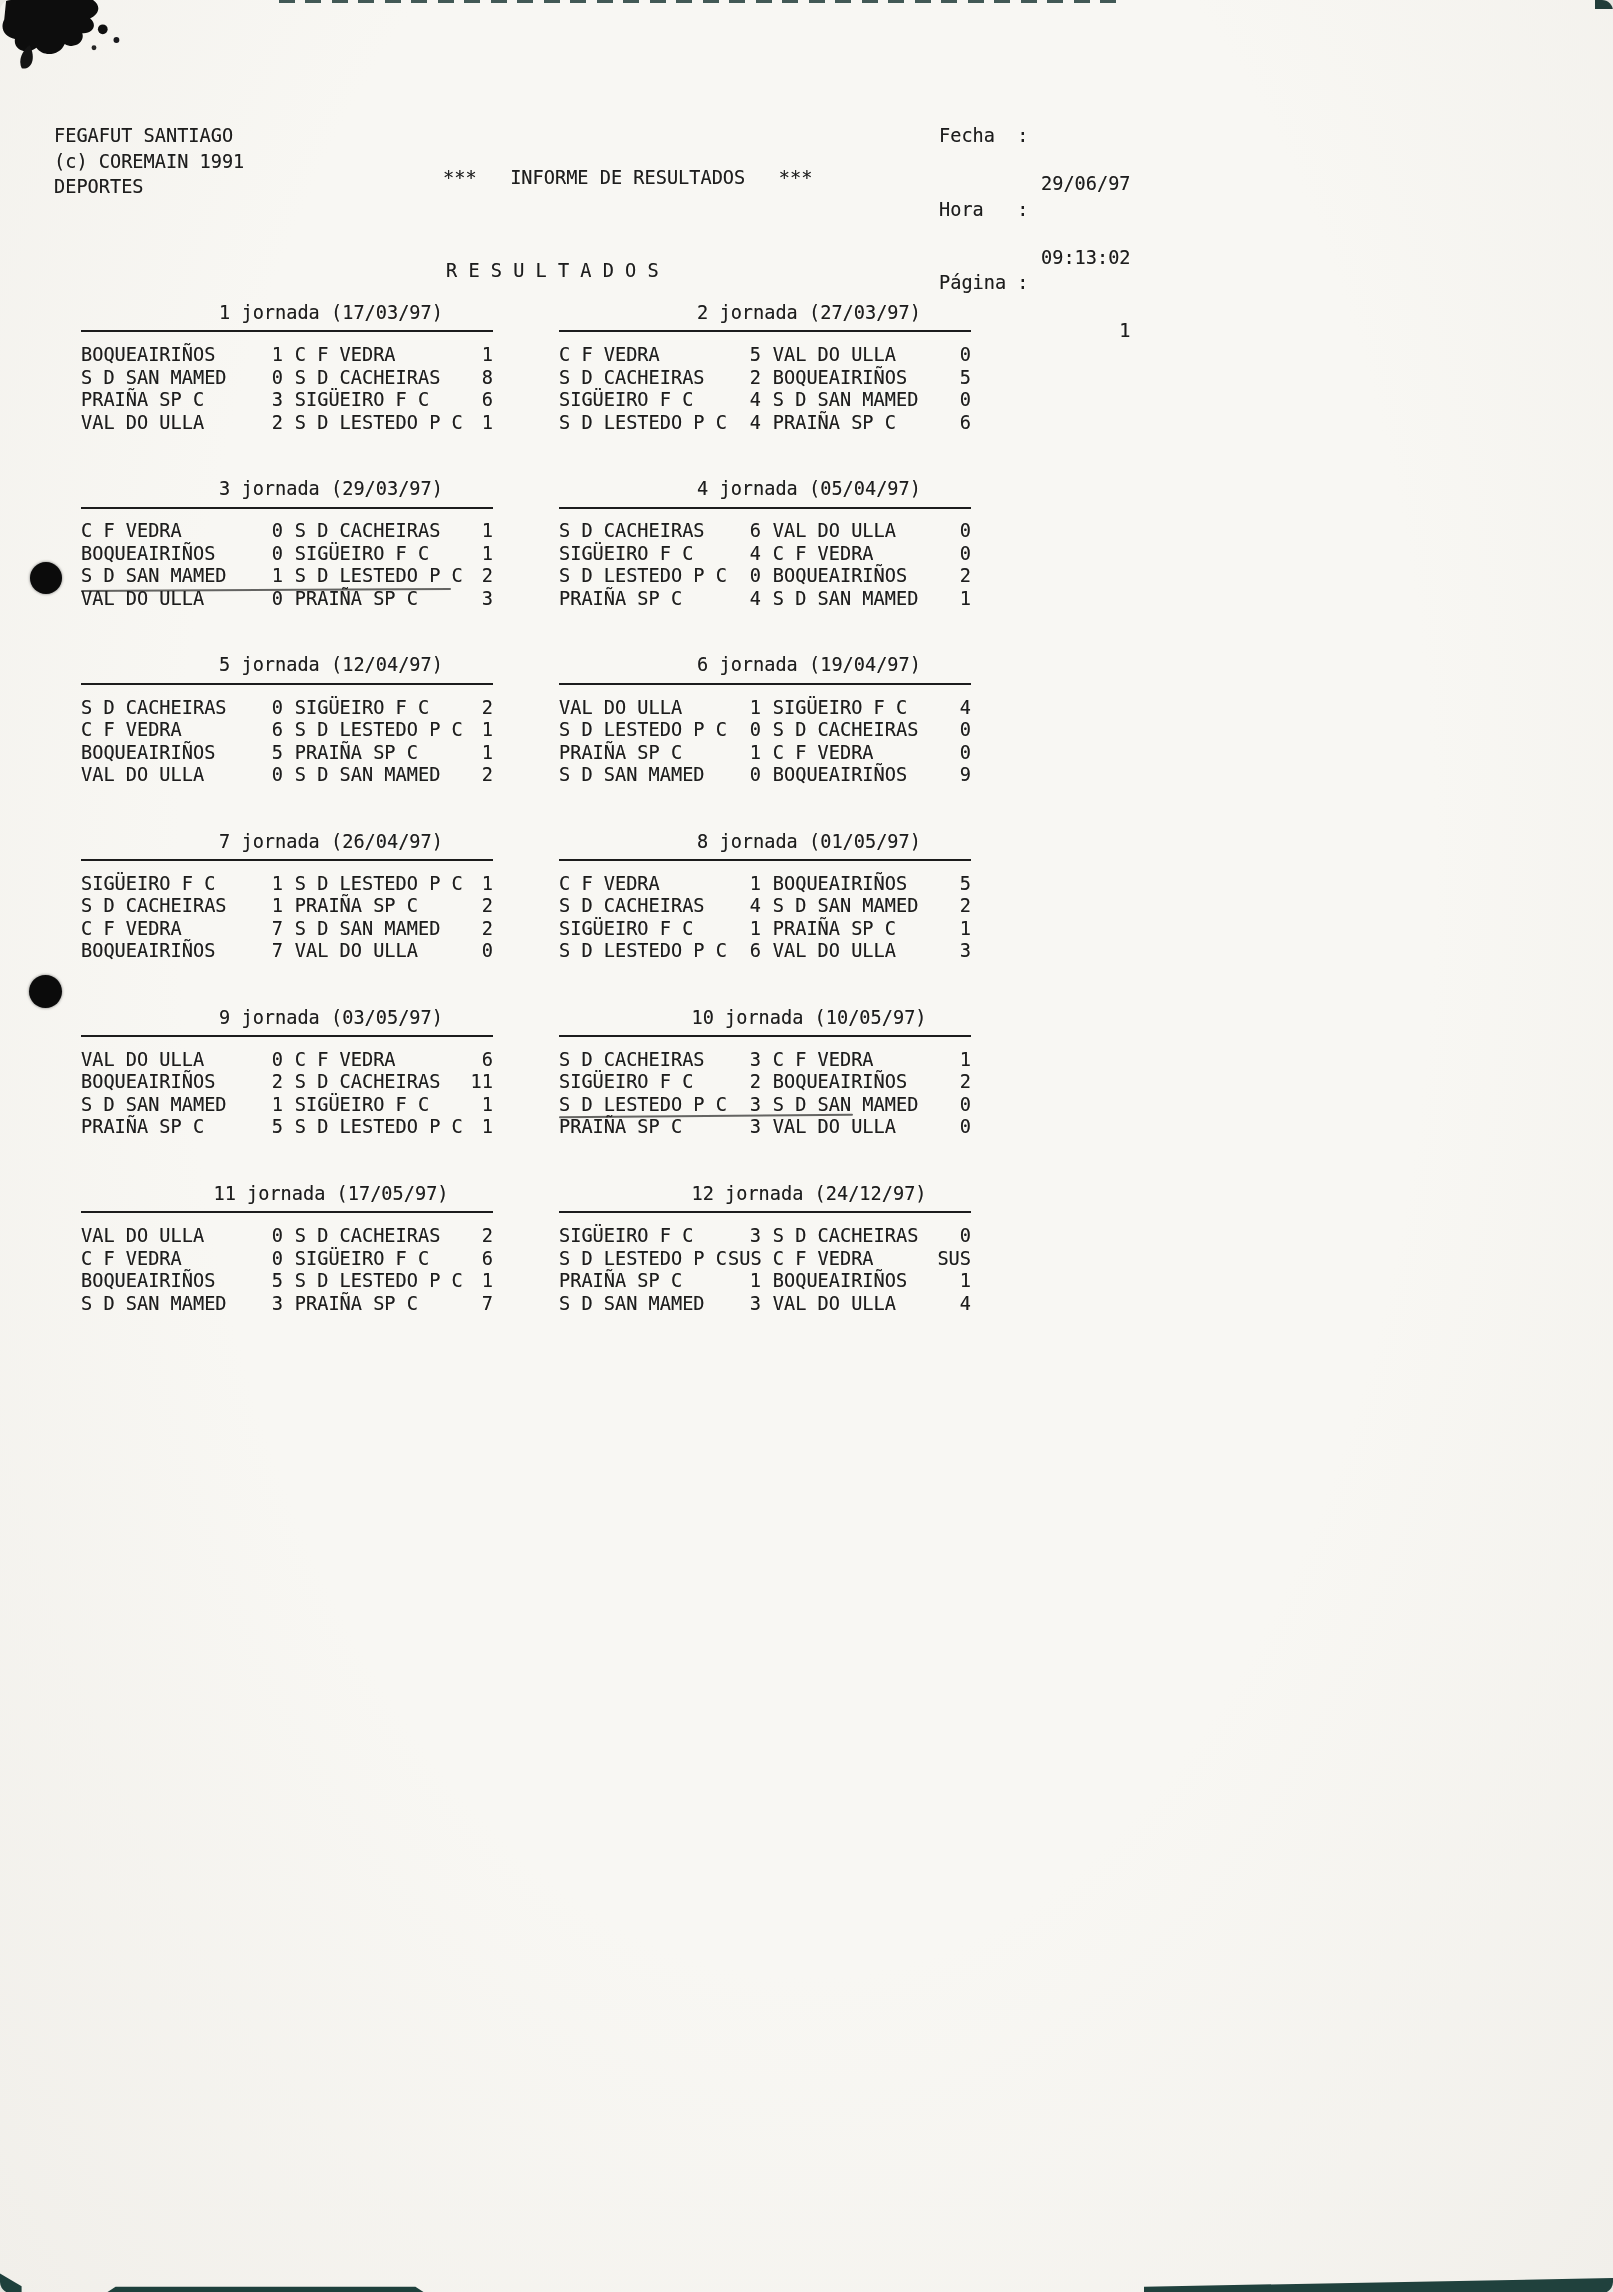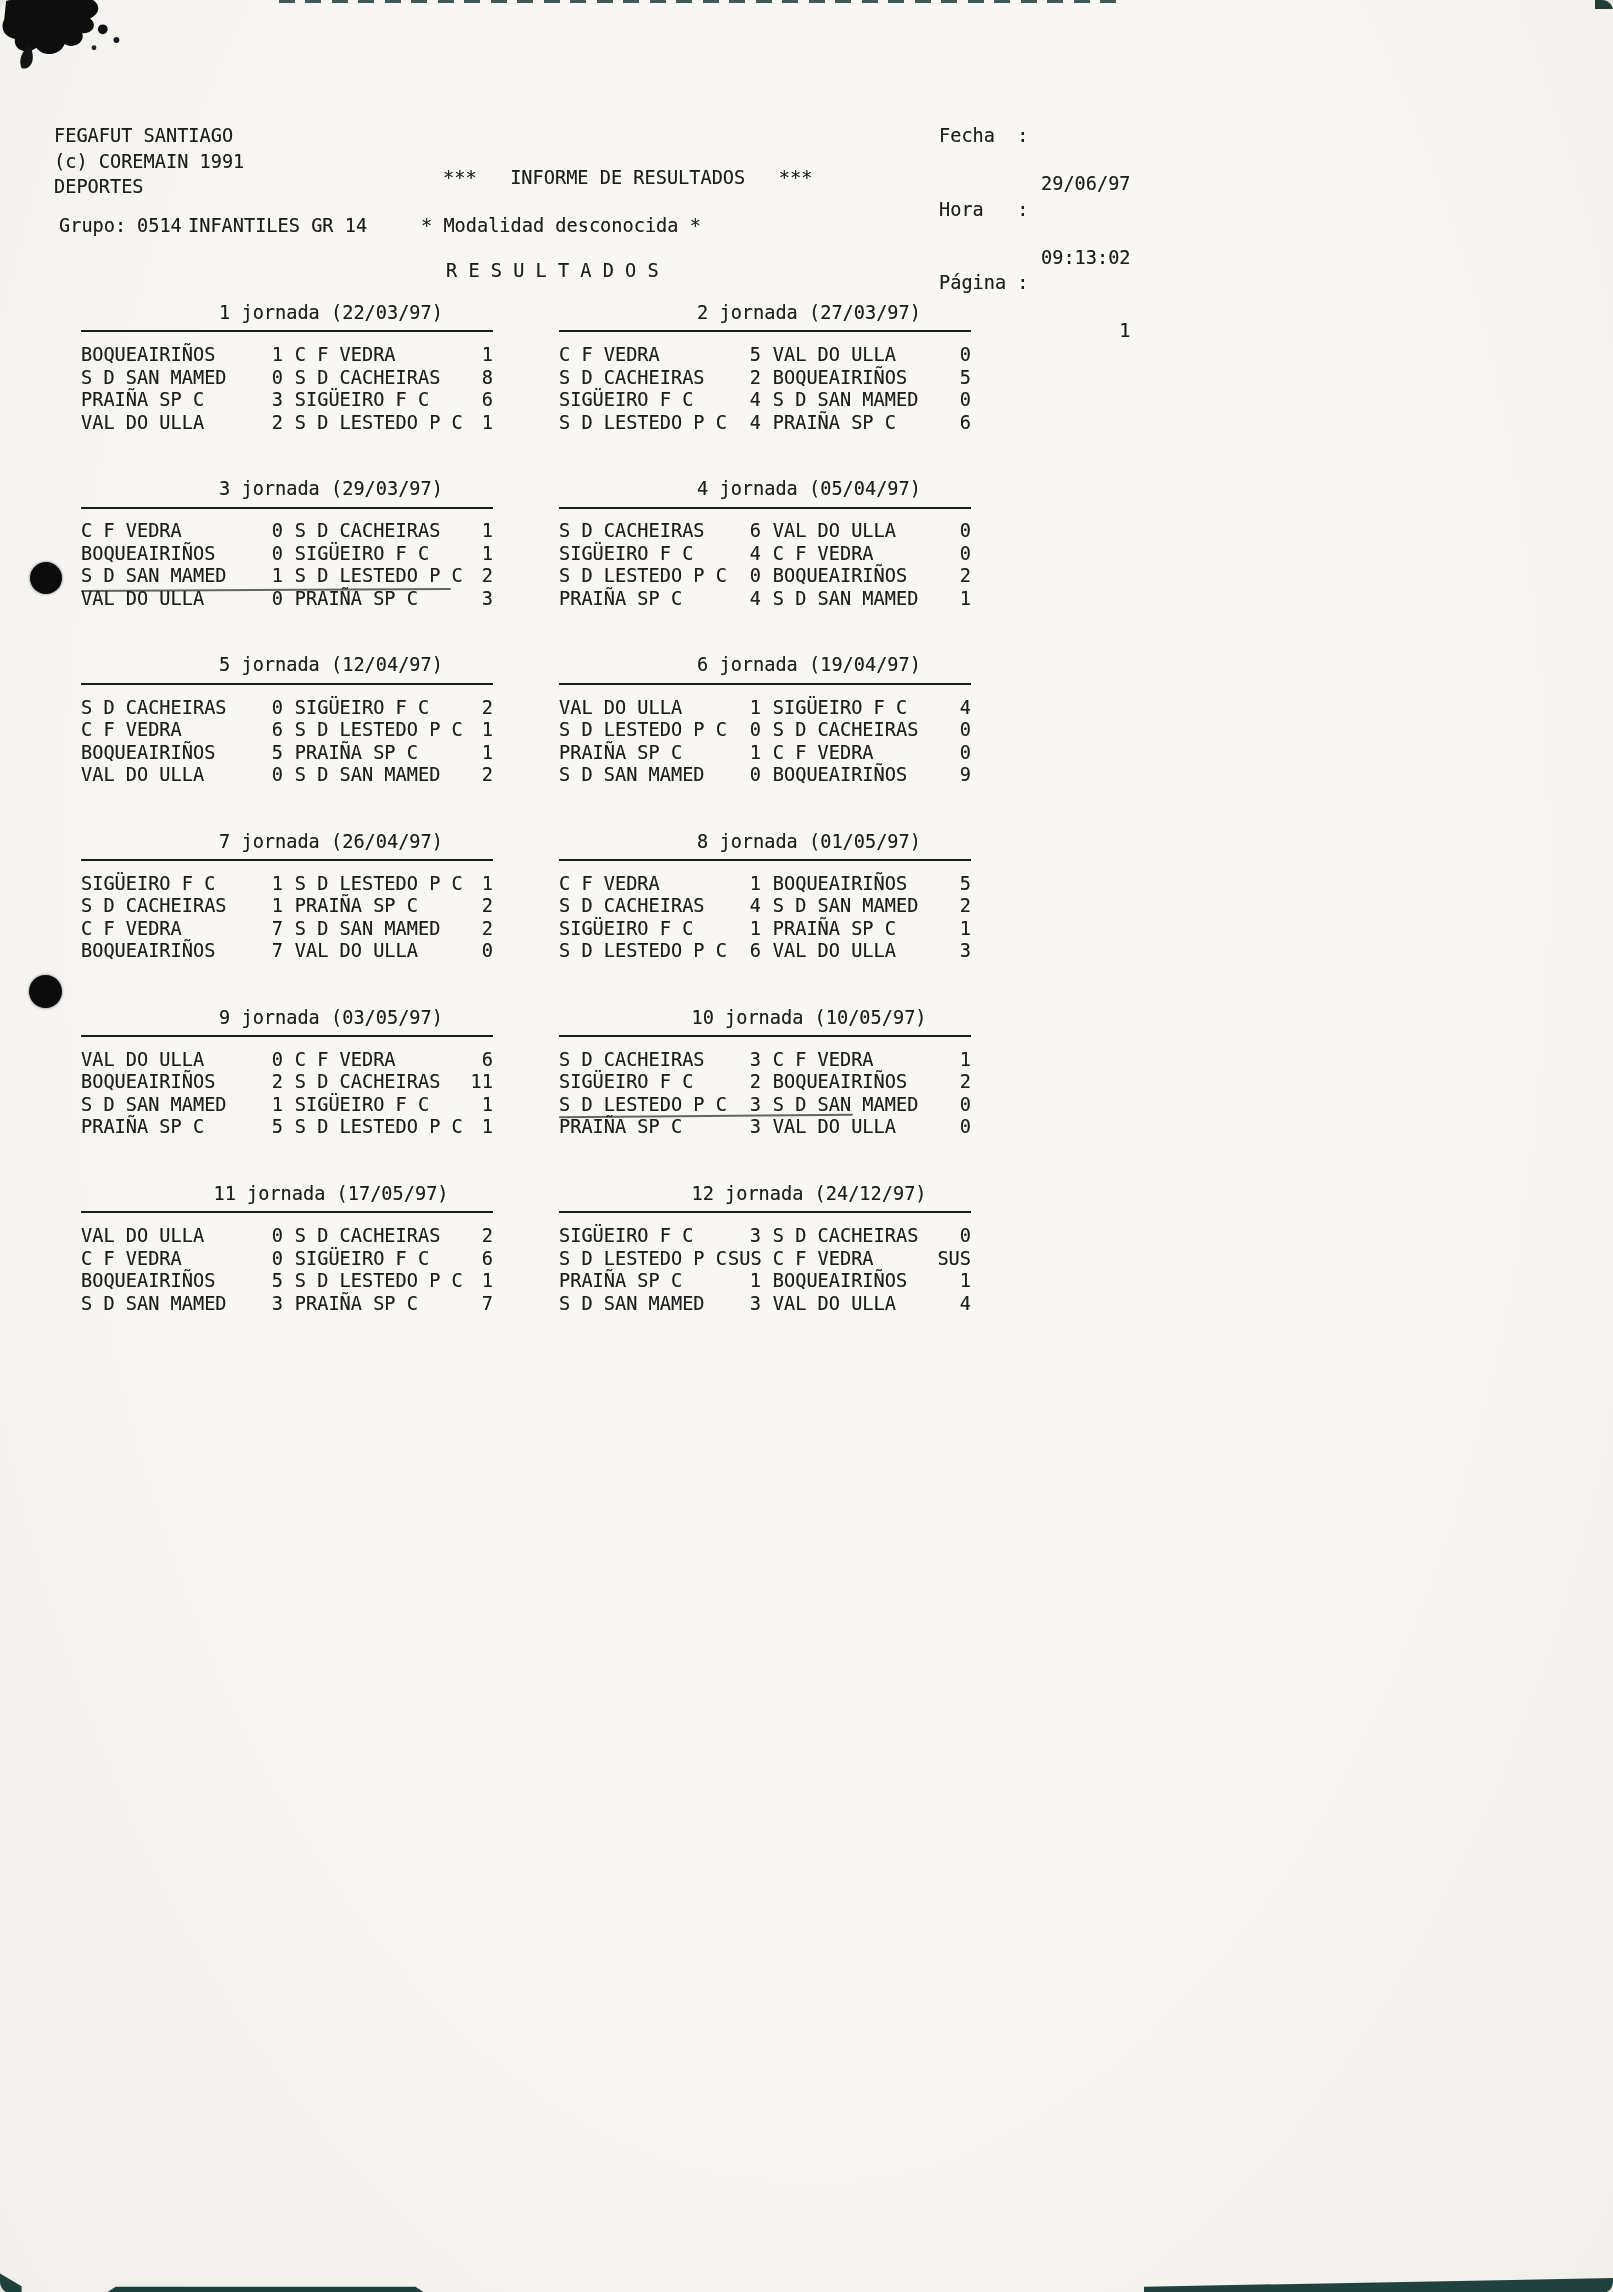--- a/index.html
+++ b/index.html
@@ -142,32 +142,26 @@
     <div class="meta-row">
       <span class="meta-label">Hora   :</span>
       <span class="meta-value">09:13:02</span>
     </div>
     <div class="meta-row">
       <span class="meta-label">Página :</span>
       <span class="meta-value">1</span>
     </div>
   </div>
 
-  <div class="group-line">
-    <span class="group-label">Grupo:</span>
-    <span class="group-code">0514</span>
-    <span class="group-name">INFANTILES GR 14</span>
-    <span class="group-modalidad">* Modalidad desconocida *</span>
-  </div>
 
   <div class="results-heading">R E S U L T A D O S</div>
 
   <div class="results-grid">
   <section class="jornada">
-    <div class="jornada-title">1 jornada (22/03/97)</div>
+    <div class="jornada-title">1 jornada (17/03/97)</div>
     <div class="jornada-rule"></div>
     <div class="match-list">
   <div class="match-row">
     <span class="home-team">BOQUEAIRIÑOS</span>
     <span class="home-score">1</span>
     <span class="away-team">C F VEDRA</span>
     <span class="away-score">1</span>
   </div>
 
   <div class="match-row">

